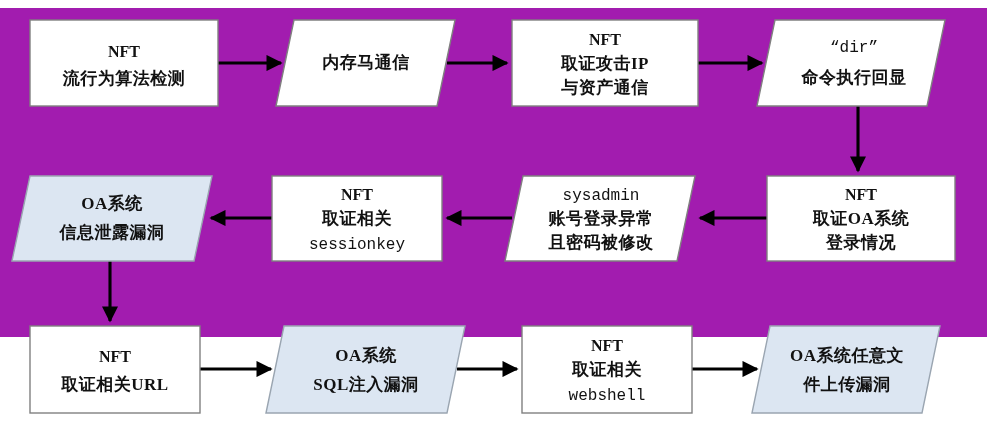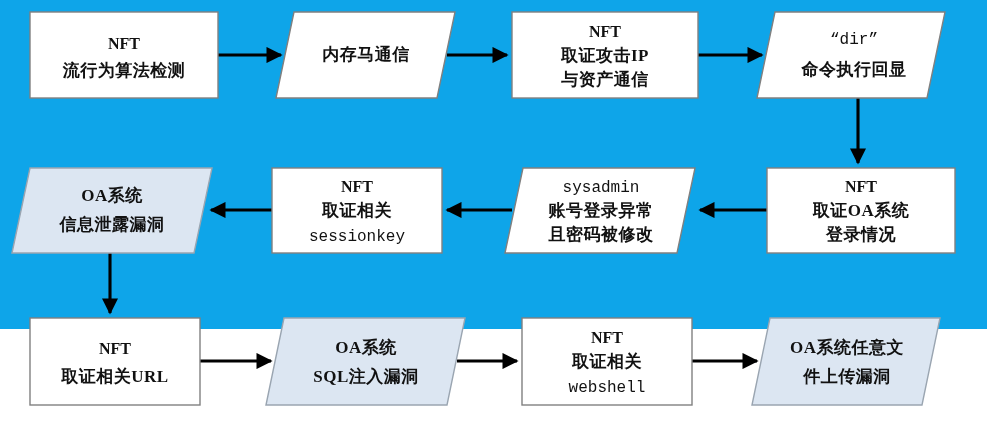--- a/index.html
+++ b/index.html
@@ -10,21 +10,22 @@
   body {
     width: 987px;
     height: 421px;
     font-family: "Liberation Serif", "DejaVu Serif", serif;
     overflow: hidden;
   }
   #chart-root {
     position: relative;
     width: 987px;
     height: 329px;
-    background: #0ea5e9;
+    background: #a21caf;
+    margin-top: 8px;
   }
   svg#flow {
     display: block;
     width: 987px;
     height: 421px;
   }
   .node-rect {
     fill: #ffffff;
     stroke: #808080;
     stroke-width: 1.4;

